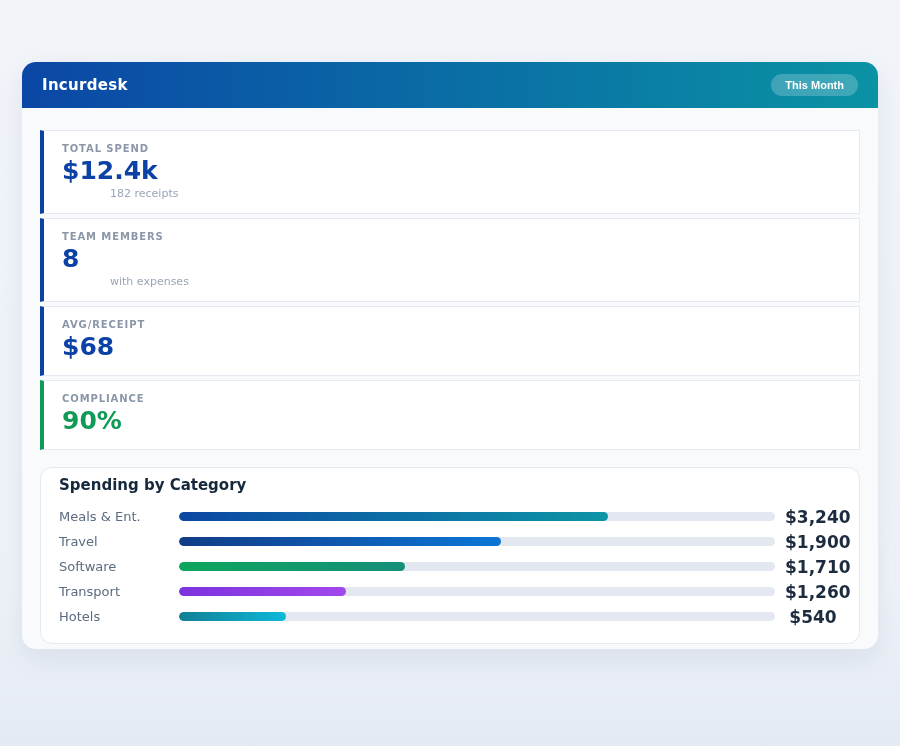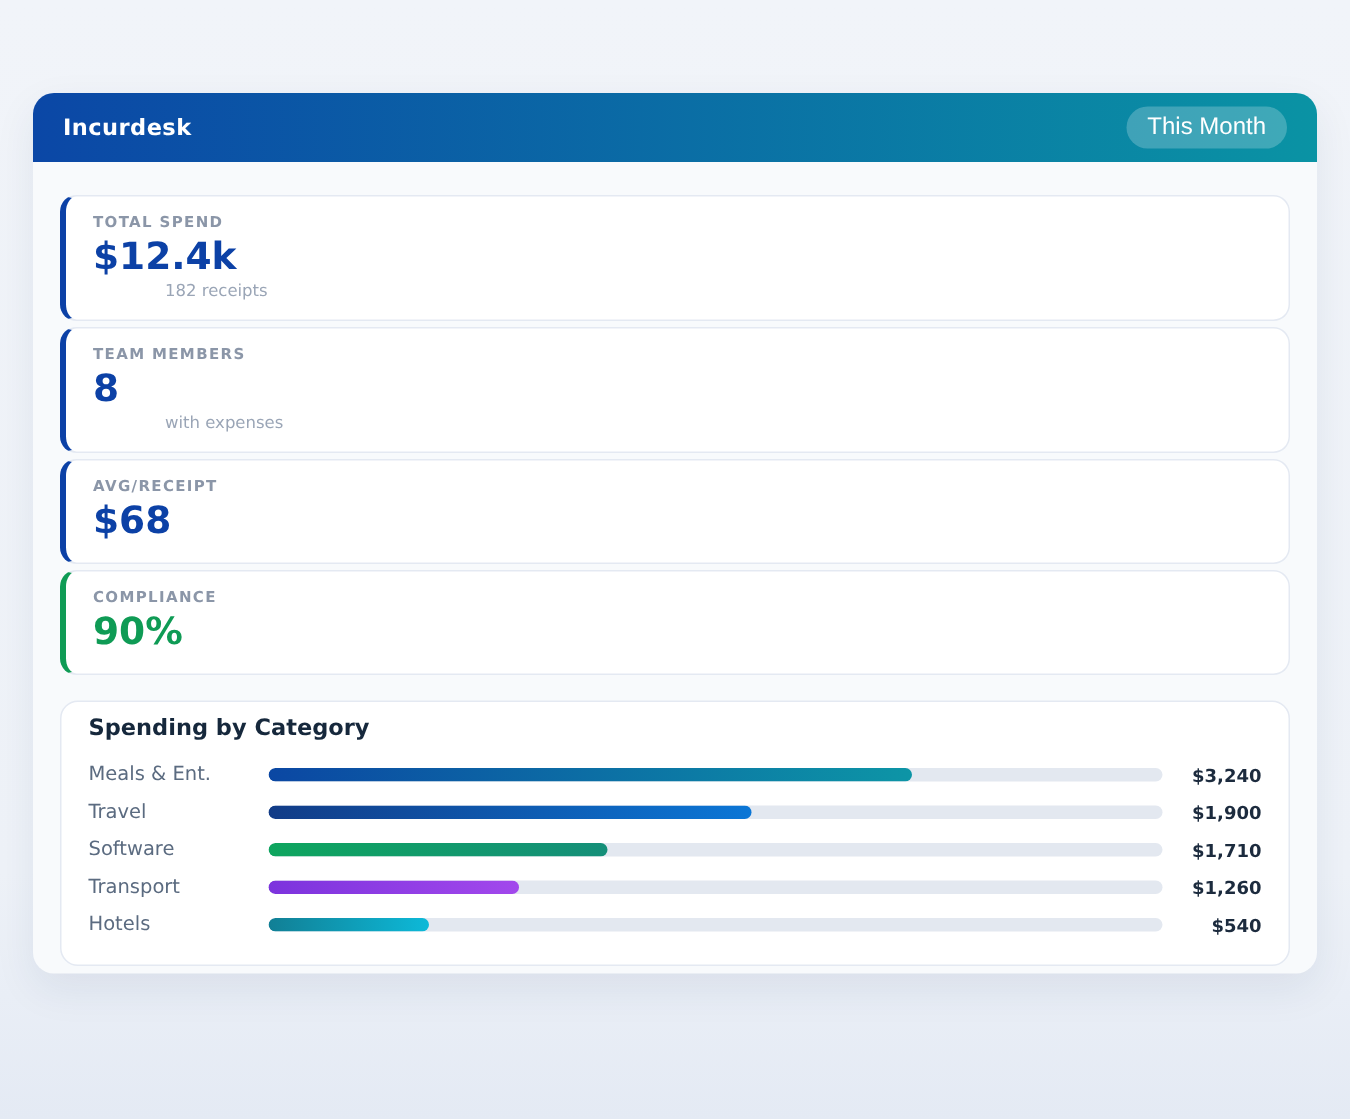--- a/index.html
+++ b/index.html
@@ -28,35 +28,35 @@
   }
   .app-title {
     color: #ffffff;
     font-size: 15px;
     font-weight: bold;
     letter-spacing: 0.02em;
   }
   .period-badge {
     background: rgba(255, 255, 255, 0.22);
     color: #ffffff;
-    font-size: 16px;
-    font-weight: normal;
+    font-size: 11px;
+    font-weight: bold;
     padding: 5px 14px;
     border-radius: 999px;
     border: none;
     cursor: pointer;
   }
   .app-body {
     padding: 22px 18px 22px 18px;
   }
   .stat-card {
     background: #ffffff;
     border: 1px solid #e4e9f2;
     border-left: 4px solid #0c41a6;
-    border-radius: 11px;
+    border-radius: 0;
     padding: 12px 34px 13px 18px;
     margin-bottom: 4px;
   }
   .stat-label {
     font-size: 10px;
     font-weight: bold;
     letter-spacing: 0.09em;
     color: #8b96a8;
     text-transform: uppercase;
   }
@@ -105,22 +105,22 @@
     overflow: hidden;
     margin-right: 10px;
   }
   .bar-fill {
     height: 100%;
     border-radius: 5px;
   }
   .chart-row-value {
     width: 56px;
     flex: 0 0 56px;
-    text-align: right;
-    font-size: 12px;
+    text-align: center;
+    font-size: 17px;
     font-weight: bold;
     color: #1c2b3e;
   }
 </style>
 </head>
 <body>
 
 <div class="app-card">
   <div class="app-header">
     <div class="app-title">Incurdesk</div>

